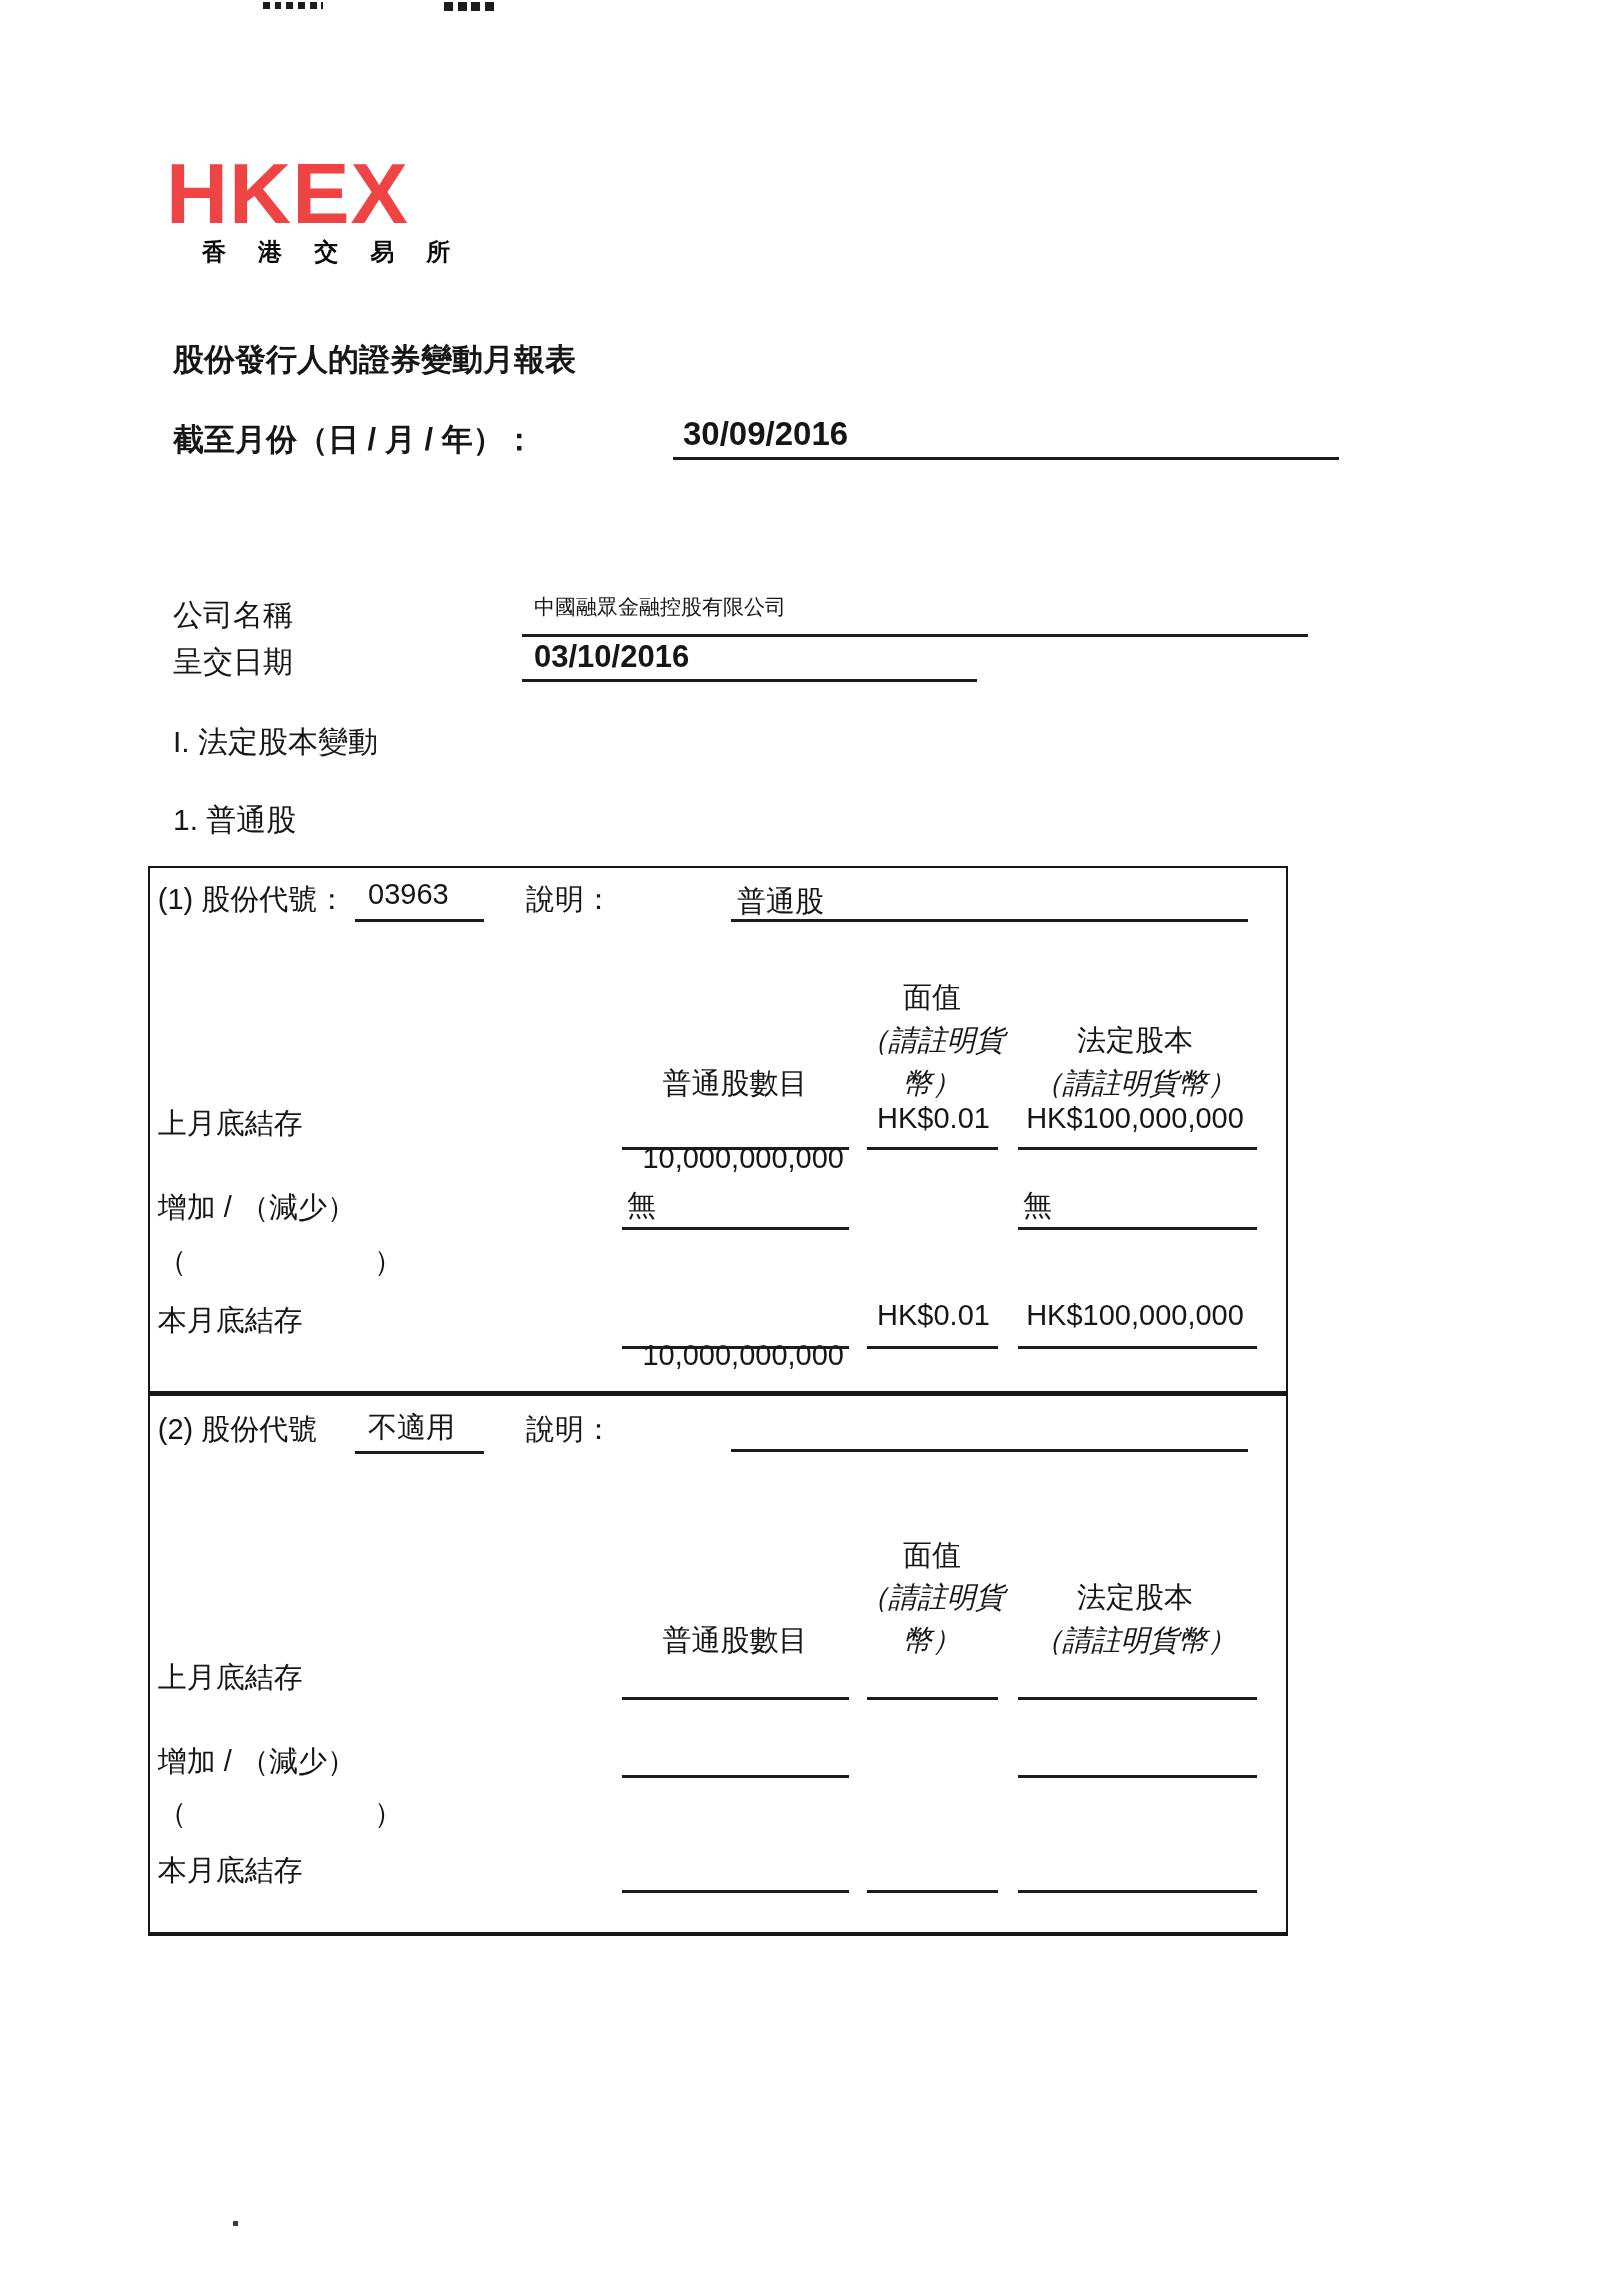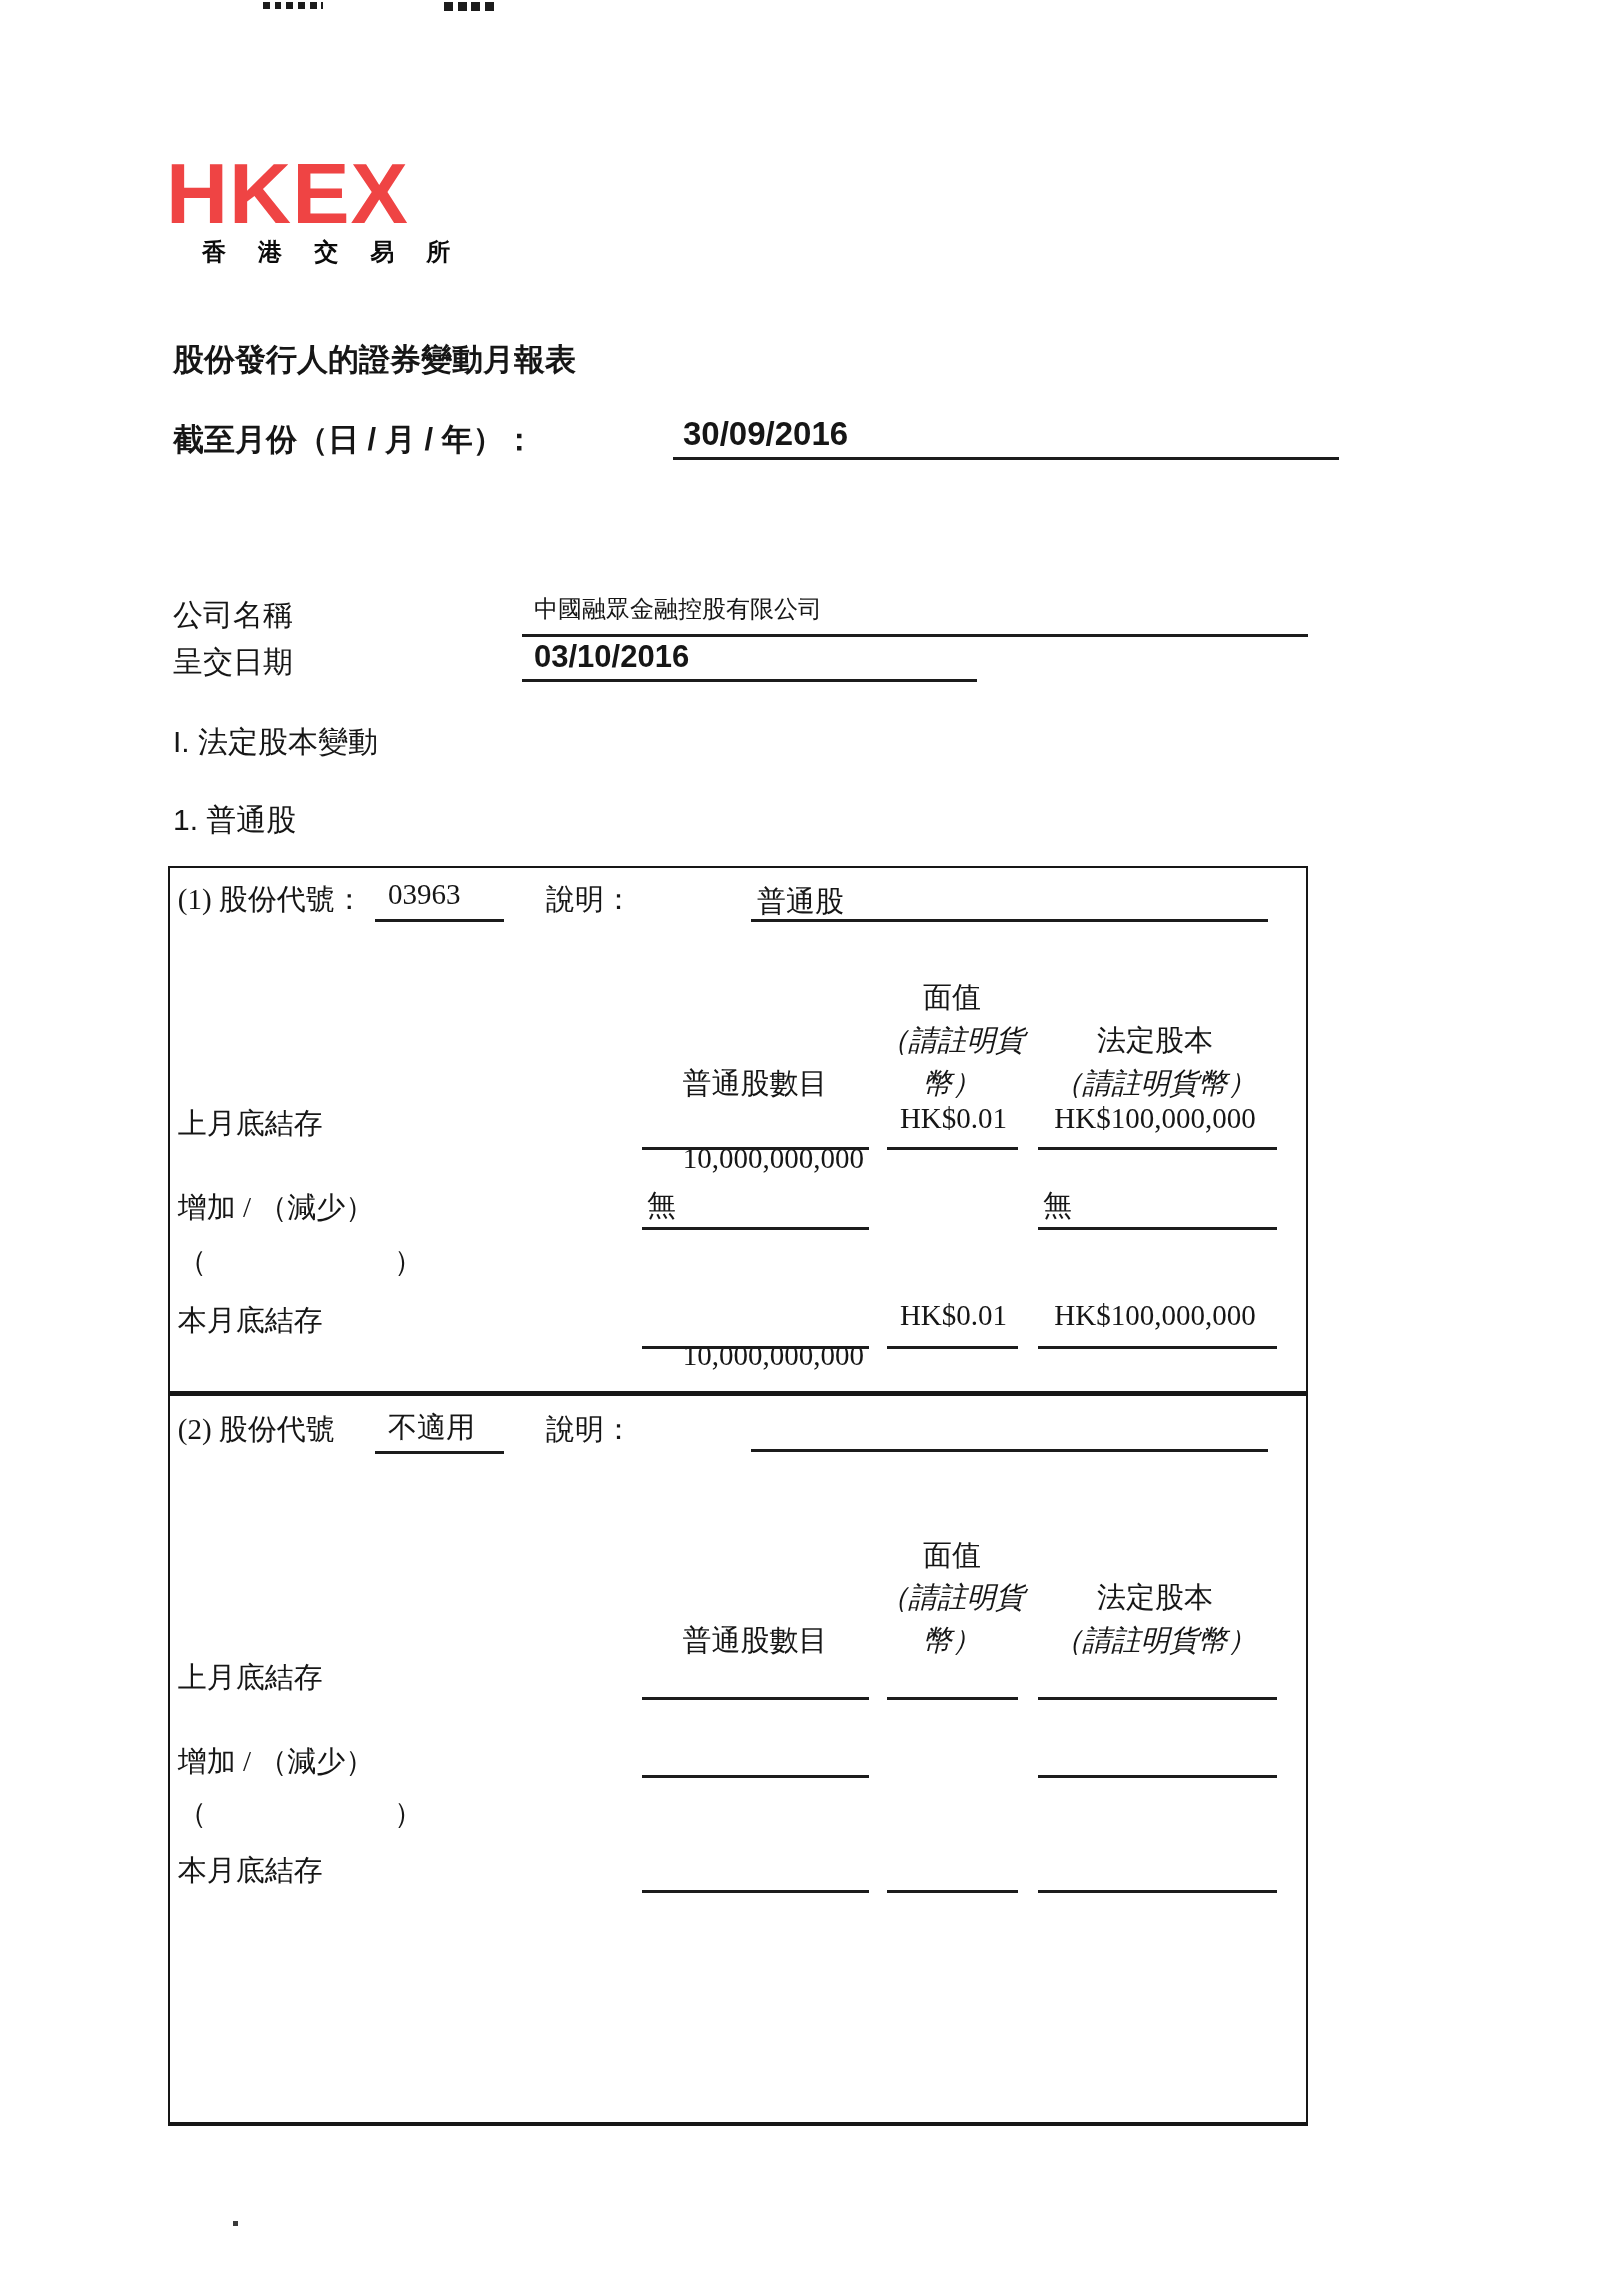--- a/index.html
+++ b/index.html
@@ -23,32 +23,32 @@
   
   #logo-text{left:166px;top:144px;font-size:86px;font-weight:800;letter-spacing:1px;color:#ef4444;}
   #logo-sub{left:174px;top:236px;font-size:24px;font-weight:700;letter-spacing:12.7px;color:#0b0b0b;margin-left:28px;}
 
   #form-title{left:173px;top:339px;font-size:31px;font-weight:700;}
   #period-label{left:173px;top:419px;font-size:31px;font-weight:700;}
   #period-value{left:683px;top:415px;font-size:33px;font-weight:700;}
   #period-line{left:673px;top:457px;width:666px;}
   #addressee{left:173px;top:505px;font-size:30px;}
   #company-label{left:173px;top:595px;font-size:30px;}
-  #company-value{left:534px;top:593px;font-size:24px;}
+  #company-value{left:534px;top:593px;font-size:21px;}
   #company-line{left:522px;top:634px;width:786px;}
   #date-label{left:173px;top:642px;font-size:30px;}
   #date-value{left:534px;top:639px;font-size:31px;font-weight:700;}
   #date-line{left:522px;top:679px;width:455px;}
   #sec1{left:173px;top:722px;font-size:30px;text-align:center;}
   #sub1{left:173px;top:800px;font-size:30px;}
 
   
   #formtable{
-    position:absolute;left:168px;top:866px;width:1140px;height:1260px;
-    border:2.9px solid #161616;border-bottom-width:4.9px;box-sizing:border-box;font-family:Liberation Serif, serif;
+    position:absolute;left:148px;top:866px;width:1140px;height:1070px;
+    border:2.9px solid #161616;border-bottom-width:4.9px;box-sizing:border-box;
   }
   #formtable .abs{font-size:29px;}
   #divider{position:absolute;left:0;top:523px;width:100%;height:4.9px;background:#161616;}
 
   
   #p1-code-label{left:7.8px;top:11.7px;}
   #p1-code-value{left:218px;top:9.8px;font-size:30px;}
   #p1-code-line{left:205px;top:51px;width:129px;}
   #p1-desc-label{left:376px;top:11.7px;}
   #p1-desc-value{left:587px;top:13.7px;}

